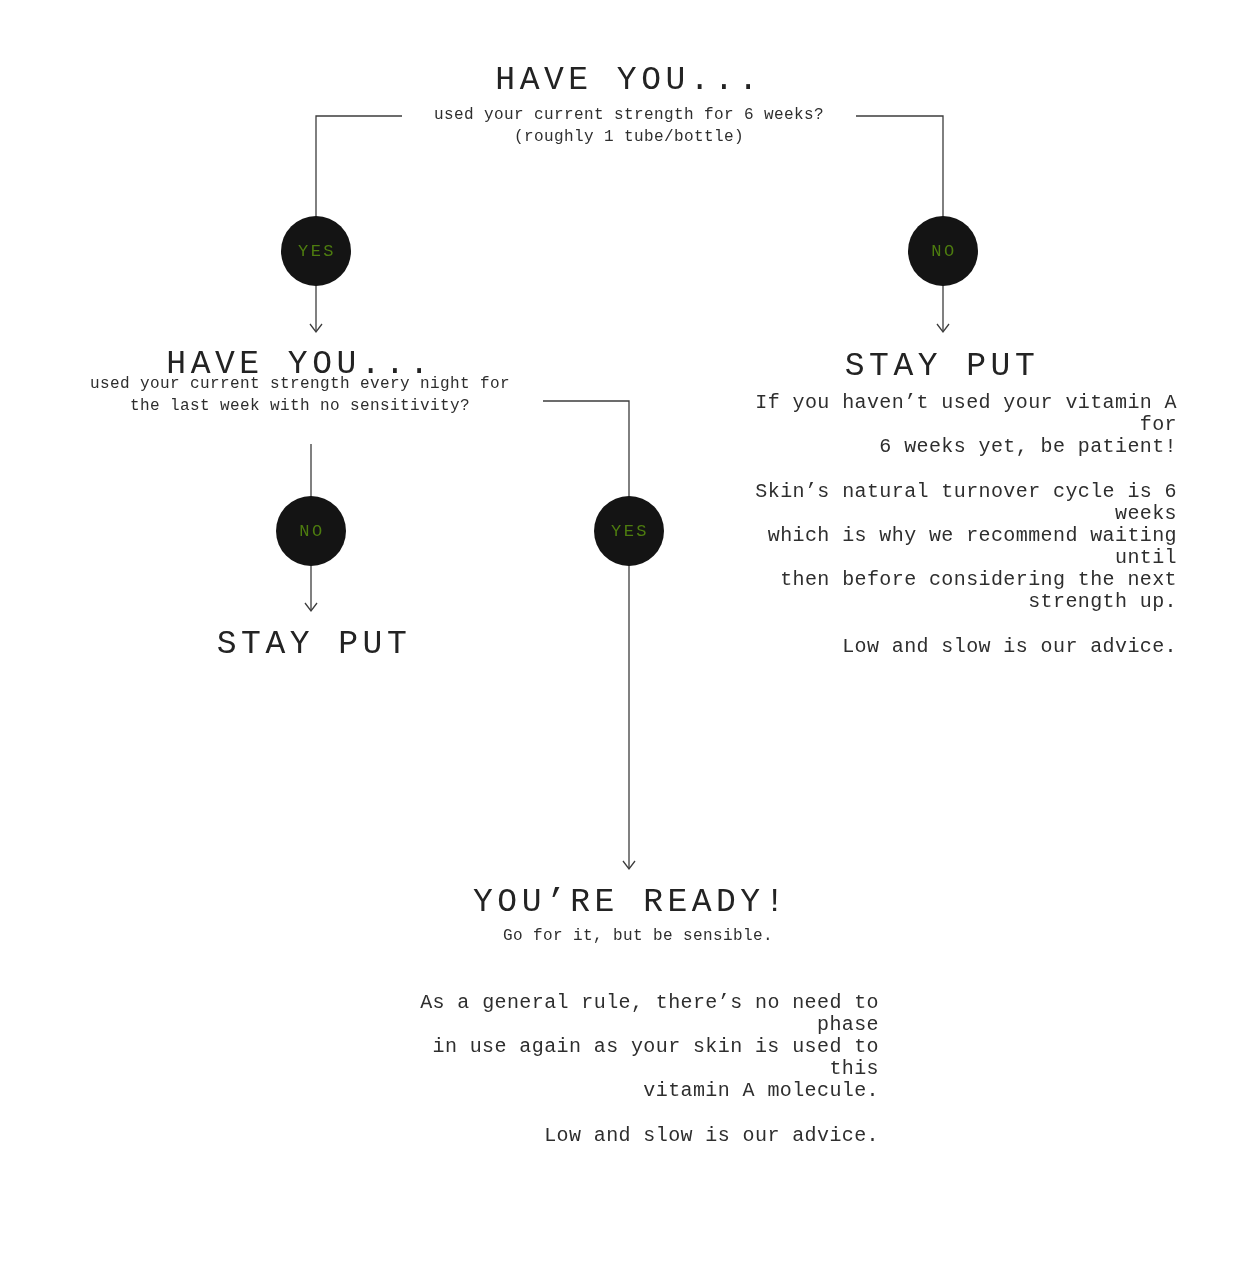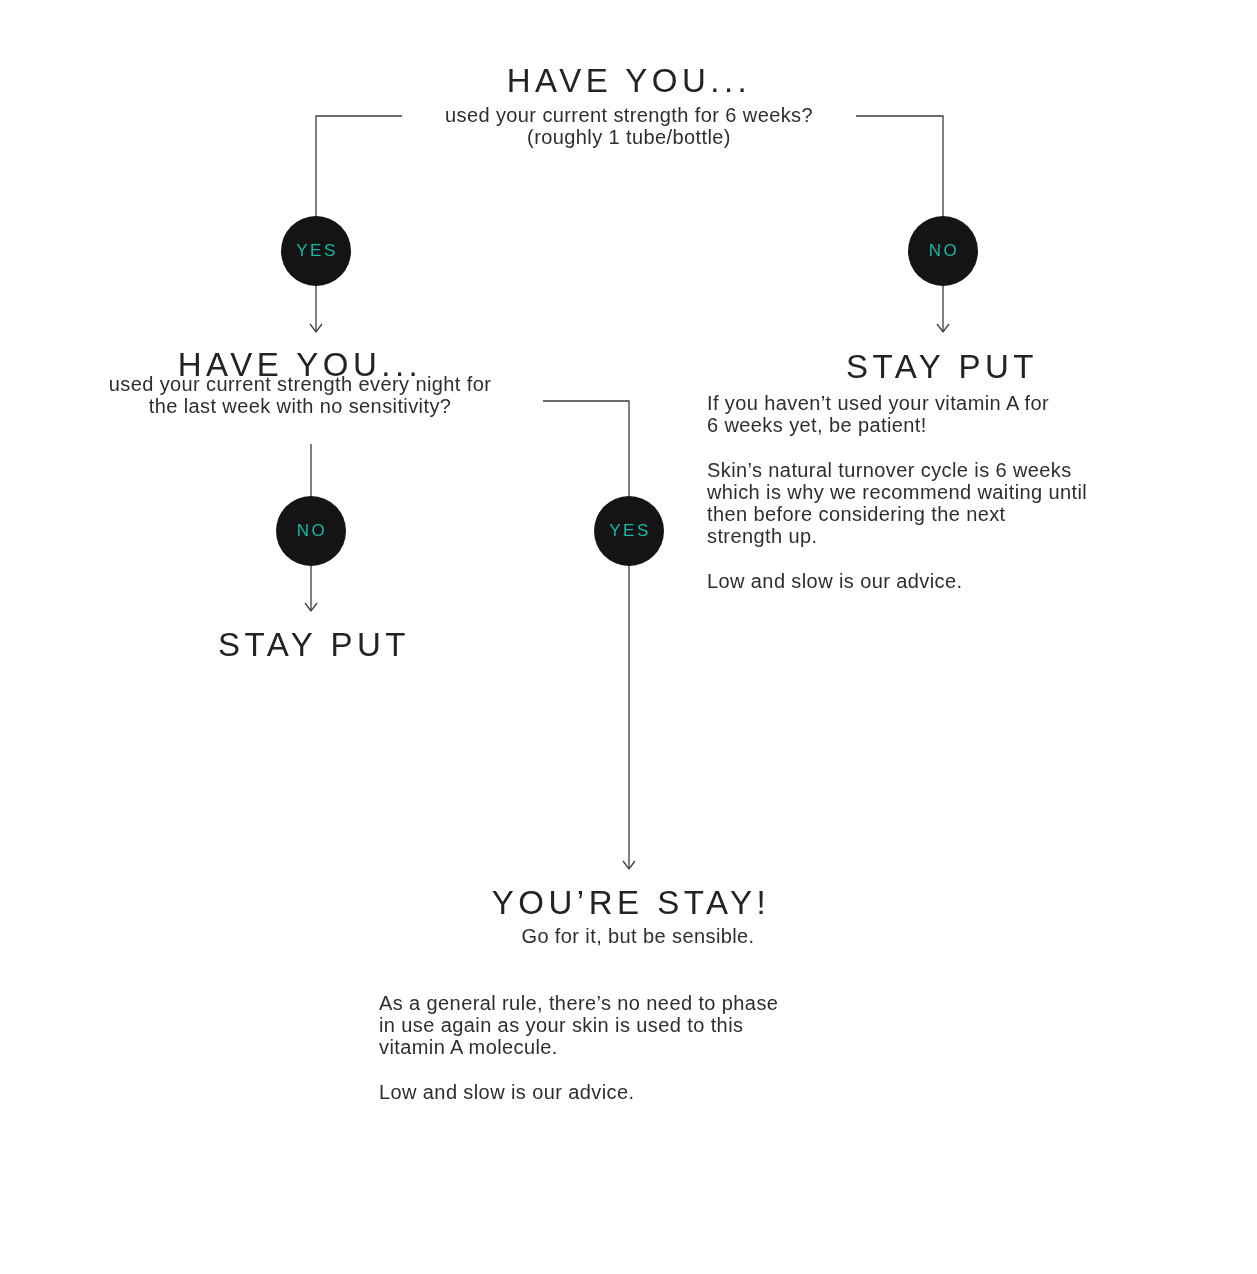--- a/index.html
+++ b/index.html
@@ -5,21 +5,21 @@
   html, body {
     margin: 0;
     padding: 0;
     background: #ffffff;
   }
   .canvas {
     position: relative;
     width: 1257px;
     height: 1274px;
     background: #ffffff;
-    font-family: Liberation Sans, sans-serif;
+    font-family: Liberation Mono, monospace;
     color: #2e2e2e;
     overflow: hidden;
   }
   .connectors {
     position: absolute;
     left: 0;
     top: 0;
     pointer-events: none;
   }
   .flow-title {
@@ -27,49 +27,49 @@
     transform: translateX(-50%);
     font-size: 33px;
     font-weight: 400;
     letter-spacing: 4.5px;
     white-space: nowrap;
     color: #232323;
   }
   .body-text {
     position: absolute;
     transform: translateX(-50%);
-    font-size: 20px;
+    font-size: 16px;
     line-height: 22px;
     letter-spacing: 0.4px;
     text-align: center;
     white-space: pre-line;
     color: #2e2e2e;
   }
   .para-block {
     position: absolute;
     transform: translateX(-50%);
-    text-align: left;
+    text-align: right;
   }
   .para {
     font-size: 20px;
     line-height: 22px;
     letter-spacing: 0.4px;
     white-space: pre-line;
     color: #2e2e2e;
   }
   .para + .para {
     margin-top: 23px;
   }
   .node {
     position: absolute;
     width: 70px;
     height: 70px;
     border-radius: 50%;
     background: #141414;
-    color: #14b8a6;
+    color: #4d7c0f;
     display: flex;
     align-items: center;
     justify-content: center;
     font-size: 17px;
     letter-spacing: 2.5px;
     padding-left: 2px;
     box-sizing: border-box;
   }
 </style>
 </head>
@@ -127,21 +127,21 @@
 
   <div class="node" style="left:276px; top:496px;">
     <span>NO</span>
   </div>
   <div class="node" style="left:594px; top:496px;">
     <span>YES</span>
   </div>
 
   <div class="flow-title" style="left:314px; top:626px;">STAY PUT</div>
 
-  <div class="flow-title" style="left:631px; top:884px;">YOU’RE STAY!</div>
+  <div class="flow-title" style="left:631px; top:884px;">YOU’RE READY!</div>
   <div class="body-text" style="left:630px; top:925px;margin-left:8px;">Go for it, but be sensible.</div>
   <div class="para-block" style="left:629px; top:992px; width:500px;">
     <div class="para">As a general rule, there’s no need to phase
 in use again as your skin is used to this
 vitamin A molecule.</div>
     <div class="para">Low and slow is our advice.</div>
   </div>
 
 </div>
 

